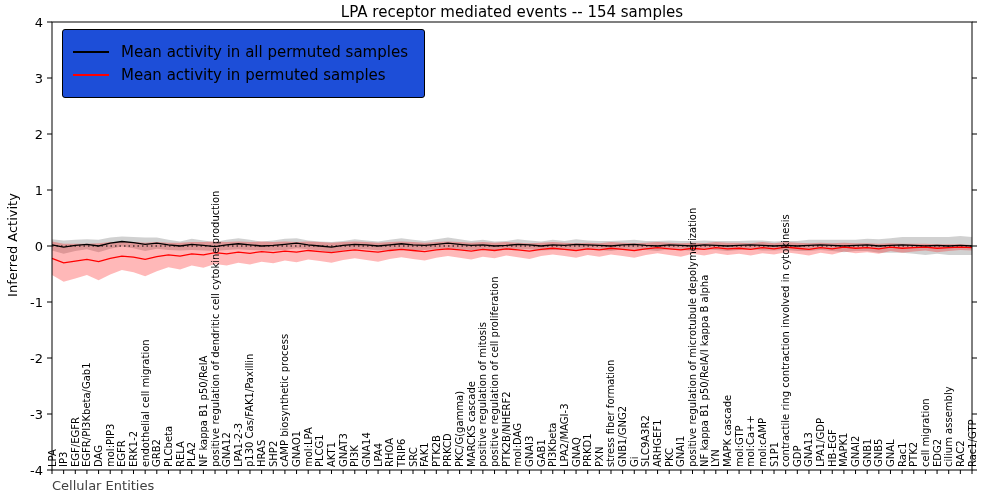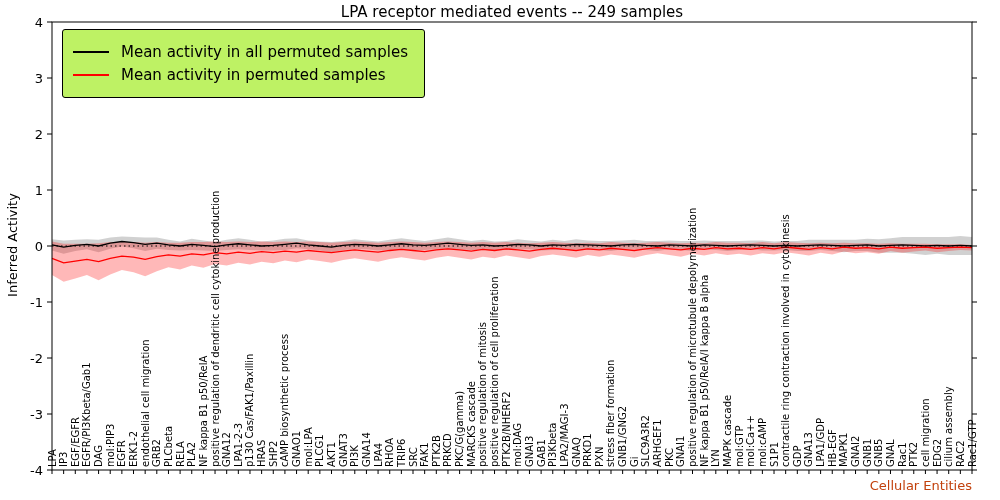--- a/index.html
+++ b/index.html
@@ -11,30 +11,30 @@
     overflow:hidden;
   }
   #chart-svg{position:absolute;left:0;top:0;}
   #chart-svg text{font-family:"DejaVu Sans", sans-serif;fill:#000;}
   .fig-title{
     position:absolute;left:52px;top:3px;width:920px;
     text-align:center;font-size:15px;color:#000;
   }
   .x-axis-label{
     position:absolute;left:52px;top:478px;width:920px;
-    text-align:right;font-size:13px;color:#c2410c;
+    text-align:left;font-size:13px;color:#404040;
   }
   .y-axis-label{
     position:absolute;left:-46px;top:236px;width:120px;height:18px;
     transform:rotate(-90deg);
     text-align:center;font-size:13px;color:#000;
   }
   .legend{
     position:absolute;left:62px;top:29px;
-    background:#bef264;border:1px solid #000;border-radius:3px;
+    background:#1d4ed8;border:1px solid #000;border-radius:3px;
     padding:8px 16px 8px 10px;
   }
   .legend-row{display:flex;align-items:center;margin:5px 0;}
   .legend-swatch{width:36px;height:0;border-top-width:2px;border-top-style:solid;margin-right:12px;}
   .legend-label{font-size:15px;color:#000;white-space:nowrap;}
 </style>
 </head>
 <body>
 
 <div id="figure">
@@ -228,21 +228,21 @@
       <line x1="937.0632911392405" y1="470" x2="937.0632911392405" y2="474" stroke="#000" stroke-width="1"></line>
       <text transform="translate(940.5632911392405,467) rotate(-90)" text-anchor="start" font-size="10px">EDG2</text>
       <line x1="948.7088607594936" y1="470" x2="948.7088607594936" y2="474" stroke="#000" stroke-width="1"></line>
       <text transform="translate(952.2088607594936,467) rotate(-90)" text-anchor="start" font-size="10px">cilium assembly</text>
       <line x1="960.3544303797469" y1="470" x2="960.3544303797469" y2="474" stroke="#000" stroke-width="1"></line>
       <text transform="translate(963.8544303797469,467) rotate(-90)" text-anchor="start" font-size="10px">RAC2</text>
       <line x1="972" y1="470" x2="972" y2="474" stroke="#000" stroke-width="1"></line>
       <text transform="translate(975.5,467) rotate(-90)" text-anchor="start" font-size="10px">Rac1/GTP</text>
     </svg>
 
-  <div class="fig-title">LPA receptor mediated events -- 249 samples</div>
+  <div class="fig-title">LPA receptor mediated events -- 154 samples</div>
 
   <div class="x-axis-label">Cellular Entities</div>
 
   <div class="y-axis-label">Inferred Activity</div>
 
   <div class="legend">
     <div class="legend-row">
       <div class="legend-swatch" id="swatch-0" style="border-top-color: rgb(0, 0, 0);"></div>
       <span class="legend-label">Mean activity in all permuted samples</span>
     </div>

